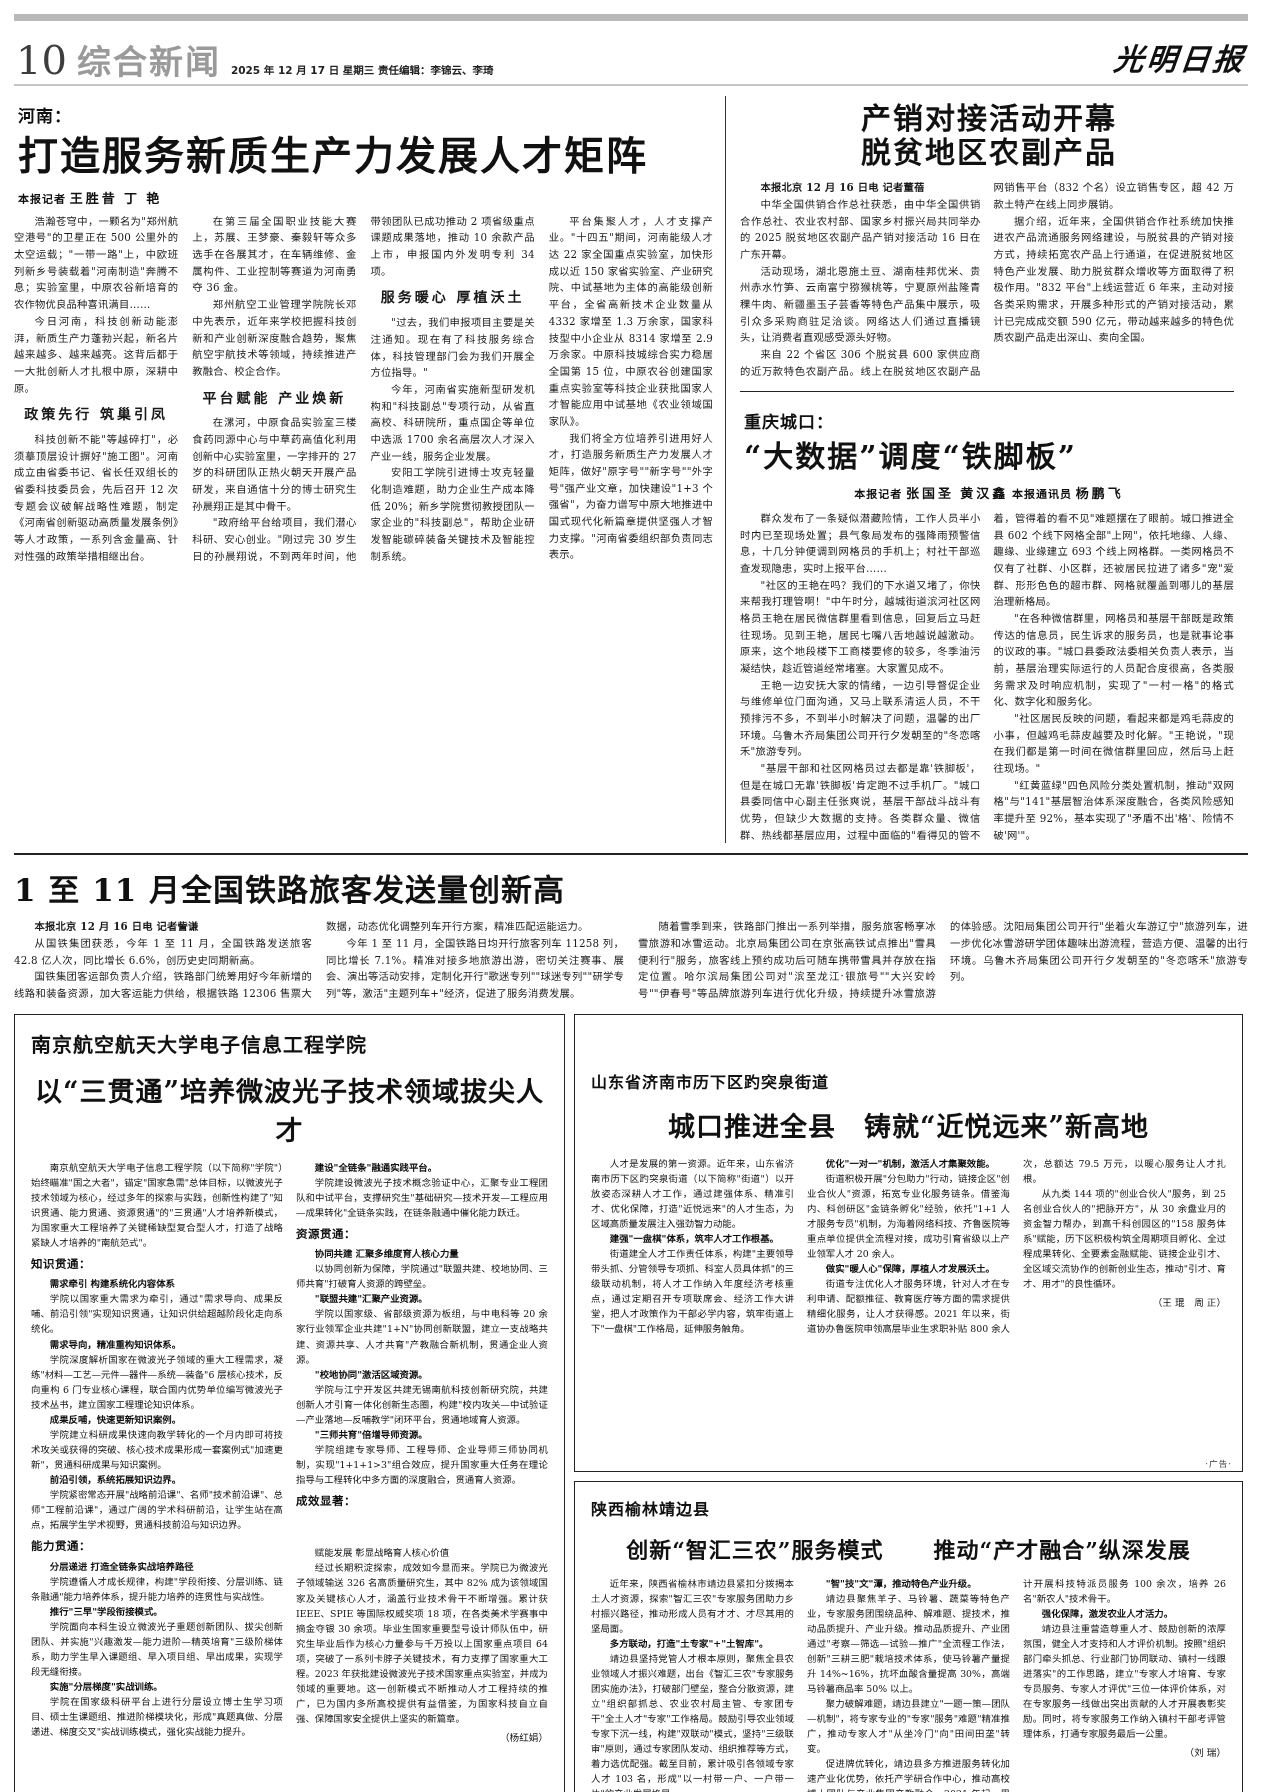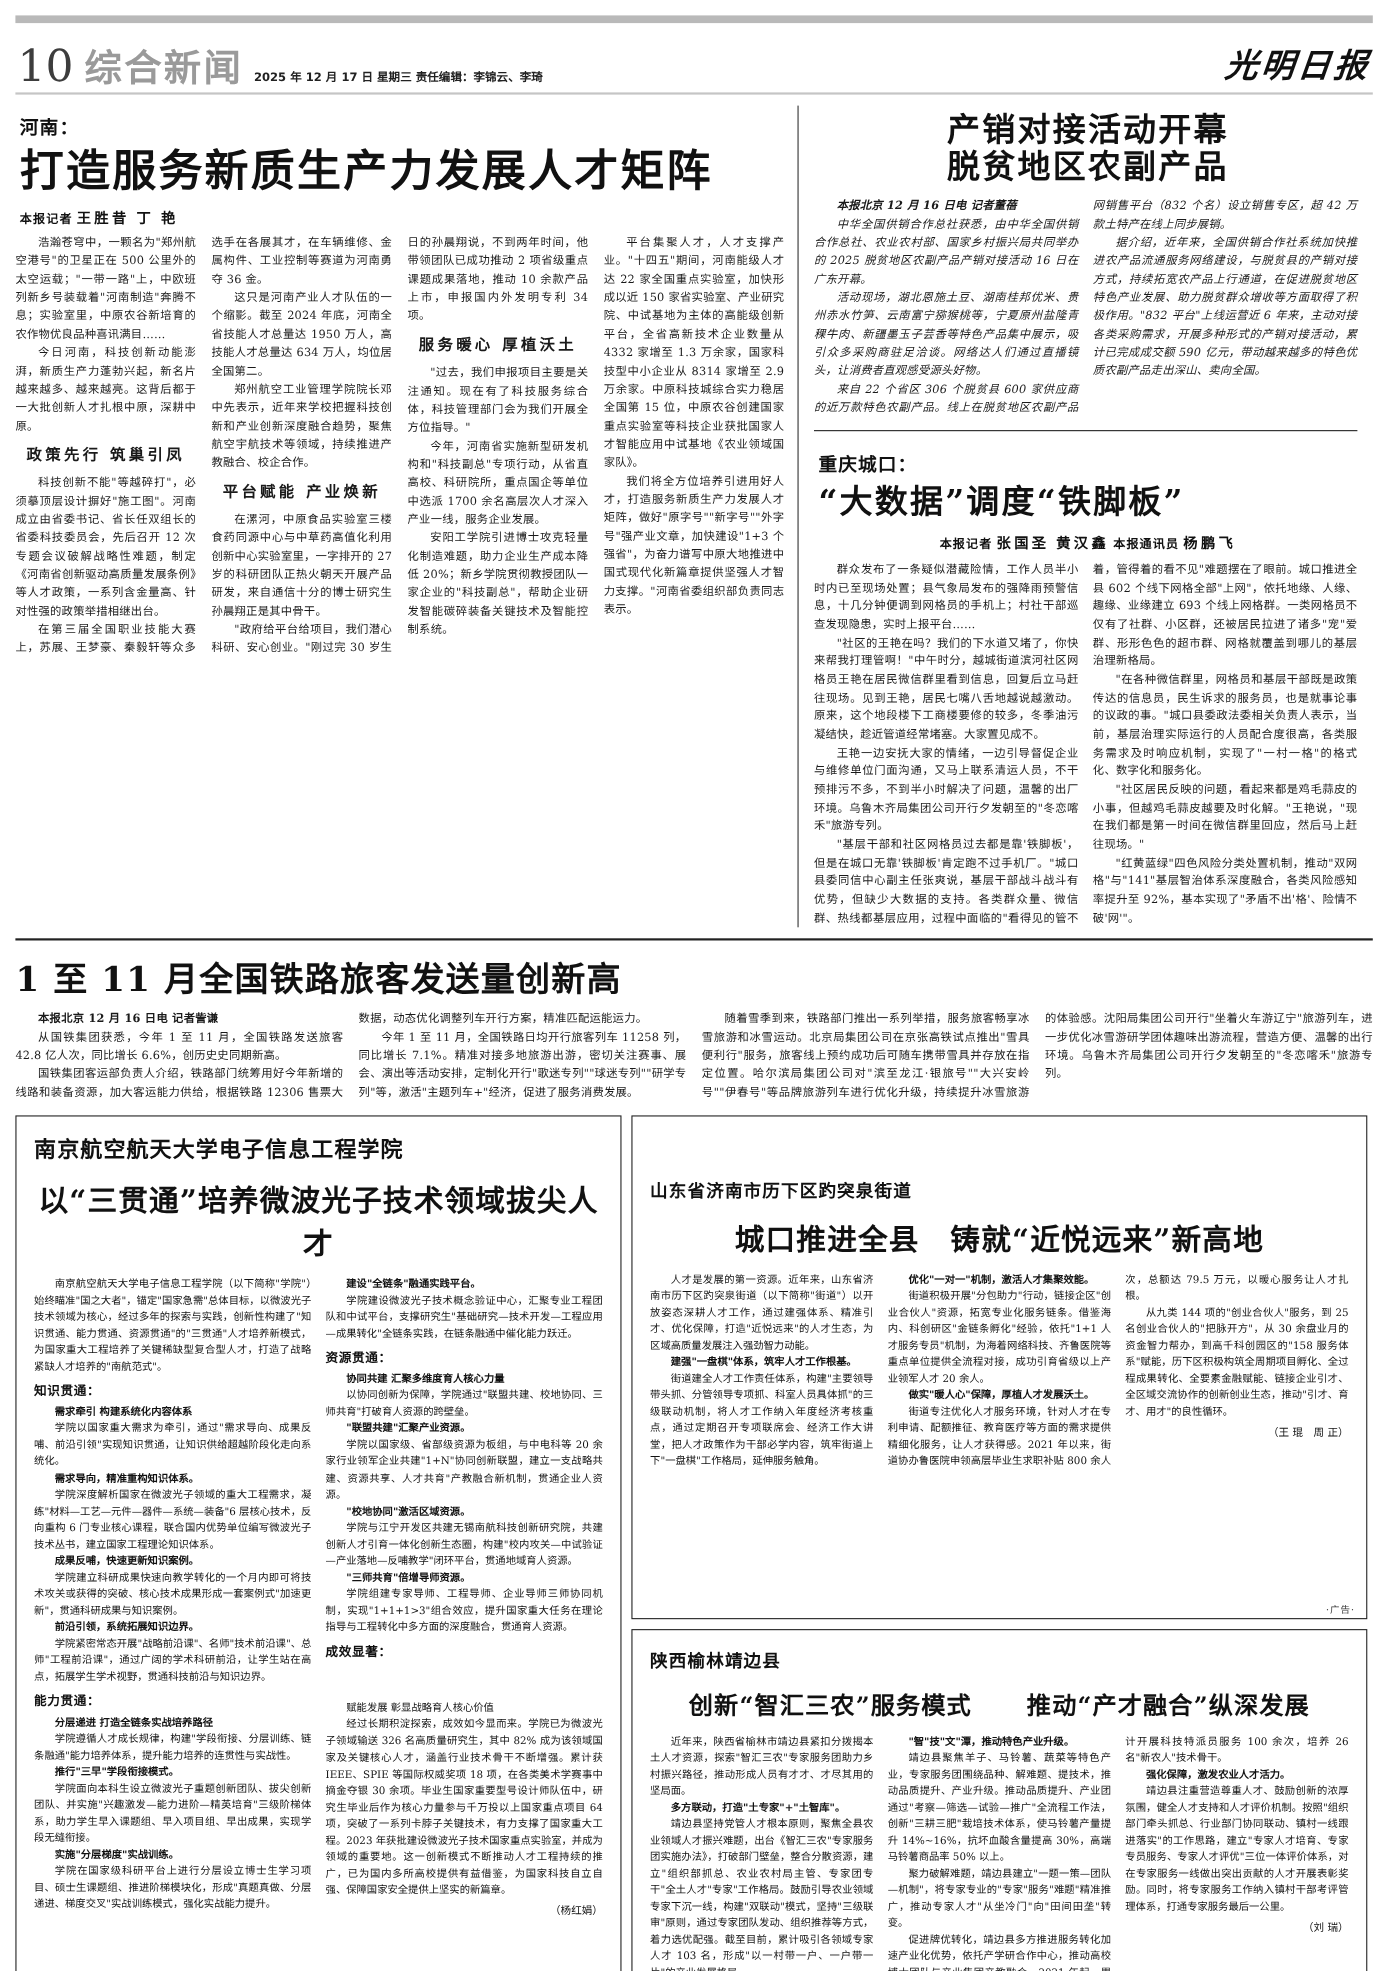--- a/index.html
+++ b/index.html
@@ -98,21 +98,20 @@
         </div>
       </div>
 
       <div class="body-col cols4" style="margin-top:6px;">
         <p>浩瀚苍穹中，一颗名为"郑州航空港号"的卫星正在 500 公里外的太空运载；"一带一路"上，中欧班列新乡号装载着"河南制造"奔腾不息；实验室里，中原农谷新培育的农作物优良品种喜讯满目……</p>
         <p>今日河南，科技创新动能澎湃，新质生产力蓬勃兴起，新名片越来越多、越来越亮。这背后都于一大批创新人才扎根中原，深耕中原。</p>
 
         <div class="sub-h">政策先行   筑巢引凤</div>
         <p>科技创新不能"等越碎打"，必须摹顶层设计摒好"施工图"。河南成立由省委书记、省长任双组长的省委科技委员会，先后召开 12 次专题会议破解战略性难题，制定《河南省创新驱动高质量发展条例》等人才政策，一系列含金量高、针对性强的政策举措相继出台。</p>
         <p>在第三届全国职业技能大赛上，苏展、王梦豪、秦毅轩等众多选手在各展其才，在车辆维修、金属构件、工业控制等赛道为河南勇夺 36 金。</p>
-        <p>这只是河南产业人才队伍的一个缩影。截至 2024 年底，河南全省技能人才总量达 1950 万人，高技能人才总量达 634 万人，均位居全国第二。</p>
         <p>郑州航空工业管理学院院长邓中先表示，近年来学校把握科技创新和产业创新深度融合趋势，聚焦航空宇航技术等领域，持续推进产教融合、校企合作。</p>
 
         <div class="sub-h">平台赋能   产业焕新</div>
         <p>在漯河，中原食品实验室三楼食药同源中心与中草药高值化利用创新中心实验室里，一字排开的 27 岁的科研团队正热火朝天开展产品研发，来自通信十分的博士研究生孙晨翔正是其中骨干。</p>
         <p>"政府给平台给项目，我们潜心科研、安心创业。"刚过完 30 岁生日的孙晨翔说，不到两年时间，他带领团队已成功推动 2 项省级重点课题成果落地，推动 10 余款产品上市，申报国内外发明专利 34 项。</p>
 
         <div class="sub-h">服务暖心   厚植沃土</div>
         <p>"过去，我们申报项目主要是关注通知。现在有了科技服务综合体，科技管理部门会为我们开展全方位指导。"</p>
         <p>今年，河南省实施新型研发机构和"科技副总"专项行动，从省直高校、科研院所，重点国企等单位中选派 1700 余名高层次人才深入产业一线，服务企业发展。</p>
         <p>安阳工学院引进博士攻克轻量化制造难题，助力企业生产成本降低 20%；新乡学院贯彻教授团队一家企业的"科技副总"，帮助企业研发智能碳碎装备关键技术及智能控制系统。</p>
@@ -121,21 +120,21 @@
       </div>
     </div>
 
     <div class="feature-right">
 
       <div>
         <div class="head-block head-block-c">
           <div class="hl-main sm">产销对接活动开幕</div>
           <div class="hl-main sm">脱贫地区农副产品</div>
         </div>
-        <div class="body-col cols2" style="margin-top:10px;font-style:italic;">
+        <div class="body-col cols2" style="margin-top:10px;">
           <p style="font-weight:bold;">本报北京 12 月 16 日电   记者董蓓</p>
           <p>中华全国供销合作总社获悉，由中华全国供销合作总社、农业农村部、国家乡村振兴局共同举办的 2025 脱贫地区农副产品产销对接活动 16 日在广东开幕。</p>
           <p>活动现场，湖北恩施土豆、湖南桂邦优米、贵州赤水竹笋、云南富宁猕猴桃等，宁夏原州盐隆青稞牛肉、新疆墨玉子芸香等特色产品集中展示，吸引众多采购商驻足洽谈。网络达人们通过直播镜头，让消费者直观感受源头好物。</p>
           <p>来自 22 个省区 306 个脱贫县 600 家供应商的近万款特色农副产品。线上在脱贫地区农副产品网销售平台（832 个名）设立销售专区，超 42 万款土特产在线上同步展销。</p>
           <p>据介绍，近年来，全国供销合作社系统加快推进农产品流通服务网络建设，与脱贫县的产销对接方式，持续拓宽农产品上行通道，在促进脱贫地区特色产业发展、助力脱贫群众增收等方面取得了积极作用。"832 平台"上线运营近 6 年来，主动对接各类采购需求，开展多种形式的产销对接活动，累计已完成成交额 590 亿元，带动越来越多的特色优质农副产品走出深山、卖向全国。</p>
         </div>
       </div>
 
       <div class="hr-sep"></div>
 

